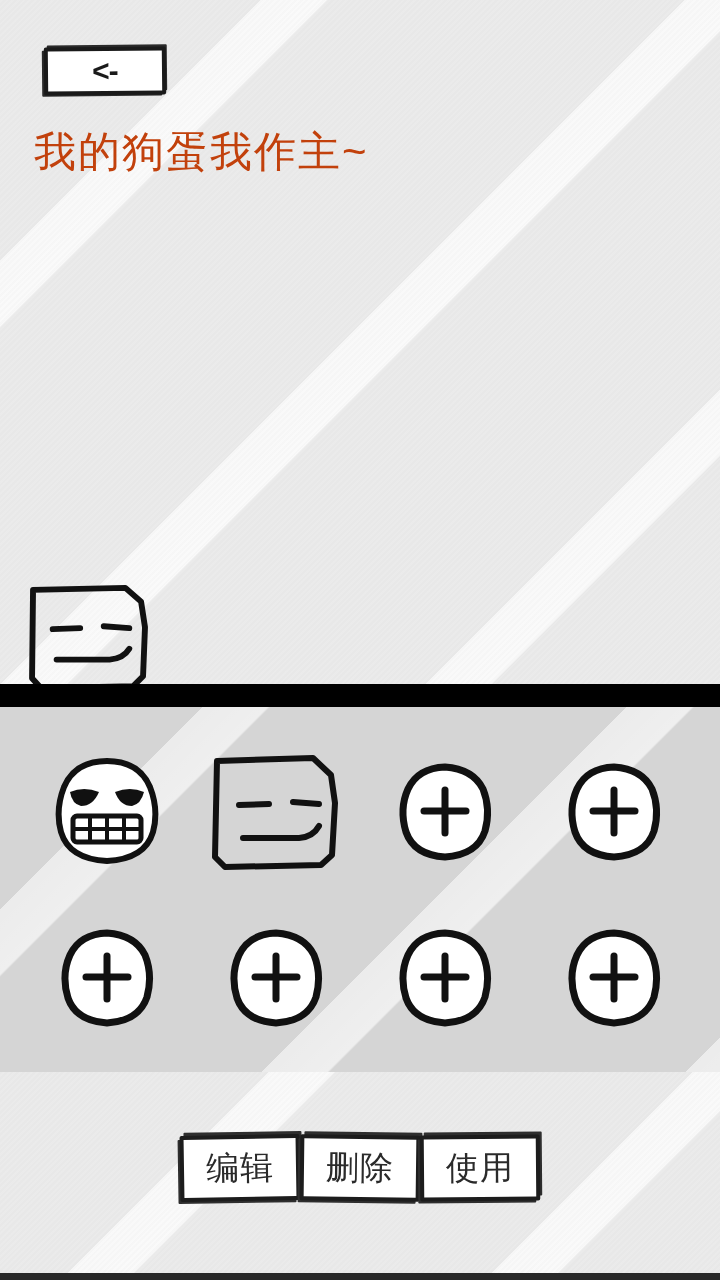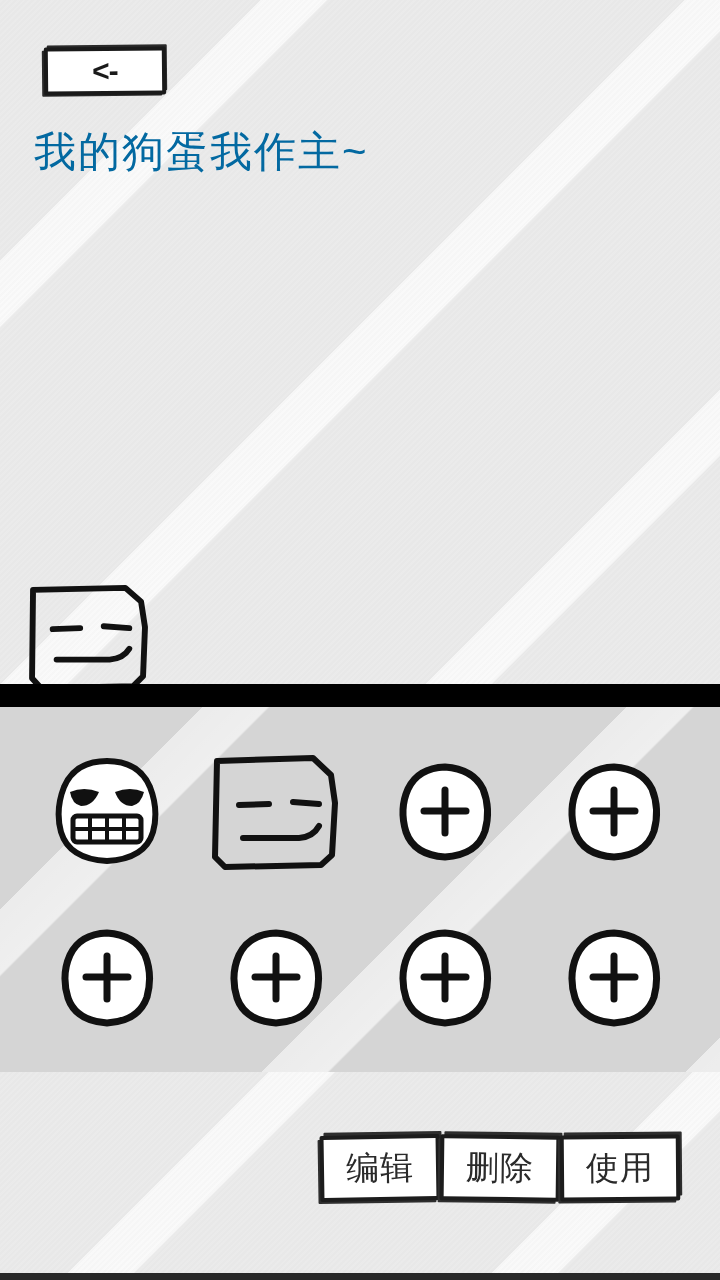--- a/index.html
+++ b/index.html
@@ -49,21 +49,21 @@
     display:flex; align-items:center; justify-content:center;
     font-size:30px; font-weight:bold; color:#1a1a1a;
     letter-spacing:-1px;
     cursor:pointer;
     box-shadow: 2px -3px 0 -1px #2a2a2a, -3px 2px 0 -1px #2a2a2a;
     transform:rotate(-.6deg);
     z-index:6;
   }
   #page-title {
     position:absolute; left:34px; top:124px;
-    font-size:42px; color:#0369a1;
+    font-size:42px; color:#c2410c;
     letter-spacing:2px;
     white-space:nowrap;
     z-index:5;
   }
 
   
   #preview-area {
     position:absolute; left:0; top:200px;
     width:720px; height:484px;
     z-index:3;
@@ -123,21 +123,21 @@
     width:720px; height:201px;
     background:#e8e8e8;
     overflow:hidden;
     z-index:4;
   }
   #action-row {
     position:relative;
     height:100%;
     display:flex;
     align-items:center;
-    justify-content:flex-end;
+    justify-content:center;
     padding:0 40px 10px 40px;
     z-index:2;
   }
   .action-btn {
     width:120px; height:66px;
     background:#fff;
     border:4px solid #1c1c1c;
     border-radius:2px;
     display:flex; align-items:center; justify-content:center;
     font-size:33px; color:#2a2a2a;

